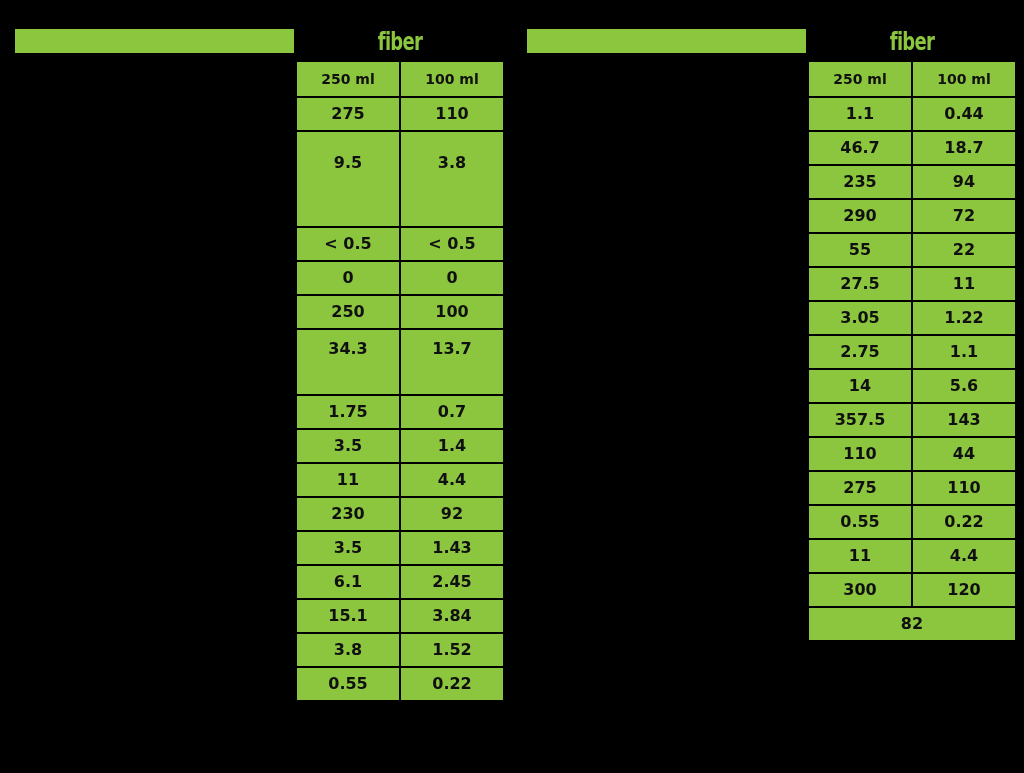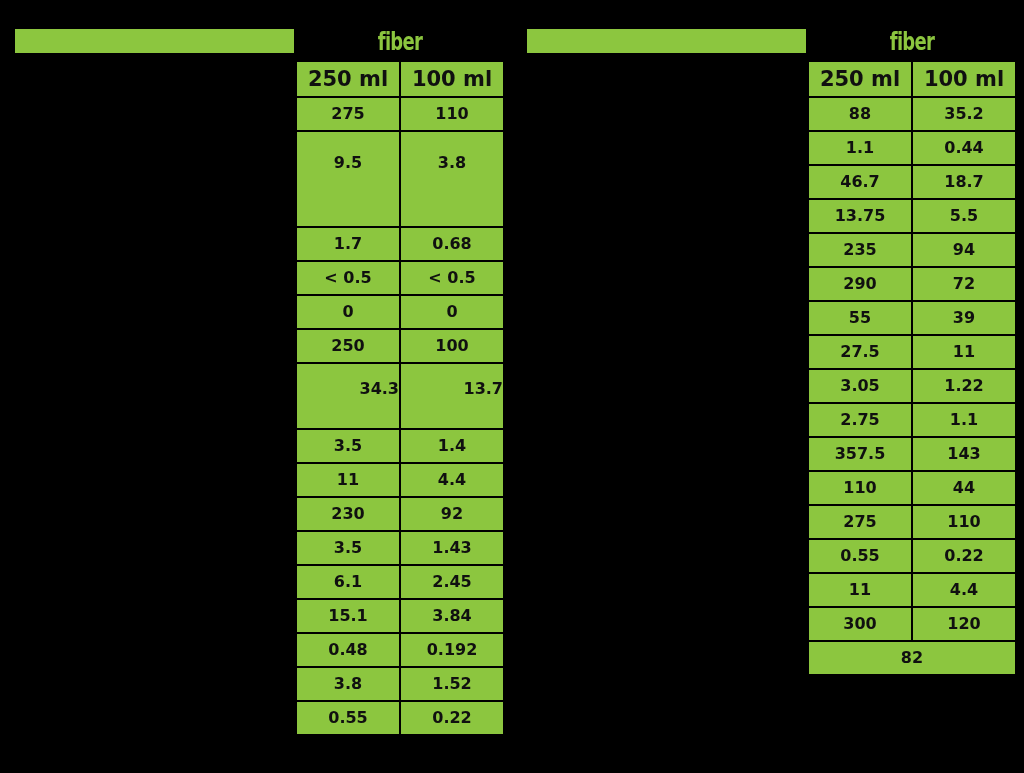--- a/index.html
+++ b/index.html
@@ -80,38 +80,37 @@
     text-align: center;
     font-family: "DejaVu Sans", sans-serif;
     font-size: 16px;
     font-weight: bold;
     padding: 0;
     width: 50%;
     vertical-align: middle;
     line-height: 1;
   }
   .grid th {
-    font-size: 21px;
+    font-size: 14px;
     height: 36px;
   }
   .grid td {
     height: 34px;
     font-weight: 600;
   }
   
   .grid tr.tall td {
     height: 96px;
     vertical-align: top;
     padding-top: 23px;
   }
   .grid tr.tall-mid td {
     height: 66px;
     vertical-align: top;
-    padding-top: 17px;
-    text-align: right;
+    padding-top: 11px;
   }
   .grid td.span-both {
     width: 100%;
   }
 
   
   .label-col {
     position: absolute;
     top: 60px;
     left: 14px;
@@ -145,40 +144,40 @@
       <tbody>
           <tr>
             <td>275</td>
             <td>110</td>
           </tr>
           <tr class="tall">
             <td>9.5</td>
             <td>3.8</td>
           </tr>
           <tr>
-            <td>1.7</td>
-            <td>0.68</td>
-          </tr>
-          <tr>
             <td>&lt; 0.5</td>
             <td>&lt; 0.5</td>
           </tr>
           <tr>
             <td>0</td>
             <td>0</td>
           </tr>
           <tr>
             <td>250</td>
             <td>100</td>
           </tr>
           <tr class="tall-mid">
             <td>34.3</td>
             <td>13.7</td>
           </tr>
           <tr>
+            <td>1.75</td>
+            <td>0.7</td>
+          </tr>
+          <tr>
             <td>3.5</td>
             <td>1.4</td>
           </tr>
           <tr>
             <td>11</td>
             <td>4.4</td>
           </tr>
           <tr>
             <td>230</td>
             <td>92</td>
@@ -187,24 +186,20 @@
             <td>3.5</td>
             <td>1.43</td>
           </tr>
           <tr>
             <td>6.1</td>
             <td>2.45</td>
           </tr>
           <tr>
             <td>15.1</td>
             <td>3.84</td>
-          </tr>
-          <tr>
-            <td>0.48</td>
-            <td>0.192</td>
           </tr>
           <tr>
             <td>3.8</td>
             <td>1.52</td>
           </tr>
           <tr>
             <td>0.55</td>
             <td>0.22</td>
           </tr>
         </tbody>
@@ -220,58 +215,54 @@
 
     <table class="grid" id="right-grid">
       <thead>
         <tr>
           <th>250 ml</th>
           <th>100 ml</th>
         </tr>
       </thead>
       <tbody>
           <tr>
-            <td>88</td>
-            <td>35.2</td>
-          </tr>
-          <tr>
             <td>1.1</td>
             <td>0.44</td>
           </tr>
           <tr>
             <td>46.7</td>
             <td>18.7</td>
           </tr>
           <tr>
-            <td>13.75</td>
-            <td>5.5</td>
-          </tr>
-          <tr>
             <td>235</td>
             <td>94</td>
           </tr>
           <tr>
             <td>290</td>
             <td>72</td>
           </tr>
           <tr>
             <td>55</td>
-            <td>39</td>
+            <td>22</td>
           </tr>
           <tr>
             <td>27.5</td>
             <td>11</td>
           </tr>
           <tr>
             <td>3.05</td>
             <td>1.22</td>
           </tr>
           <tr>
             <td>2.75</td>
             <td>1.1</td>
+          </tr>
+          <tr>
+            <td>14</td>
+            <td>5.6</td>
           </tr>
           <tr>
             <td>357.5</td>
             <td>143</td>
           </tr>
           <tr>
             <td>110</td>
             <td>44</td>
           </tr>
           <tr>

